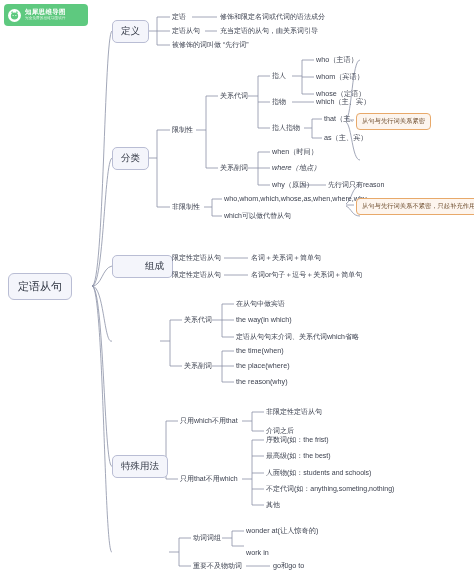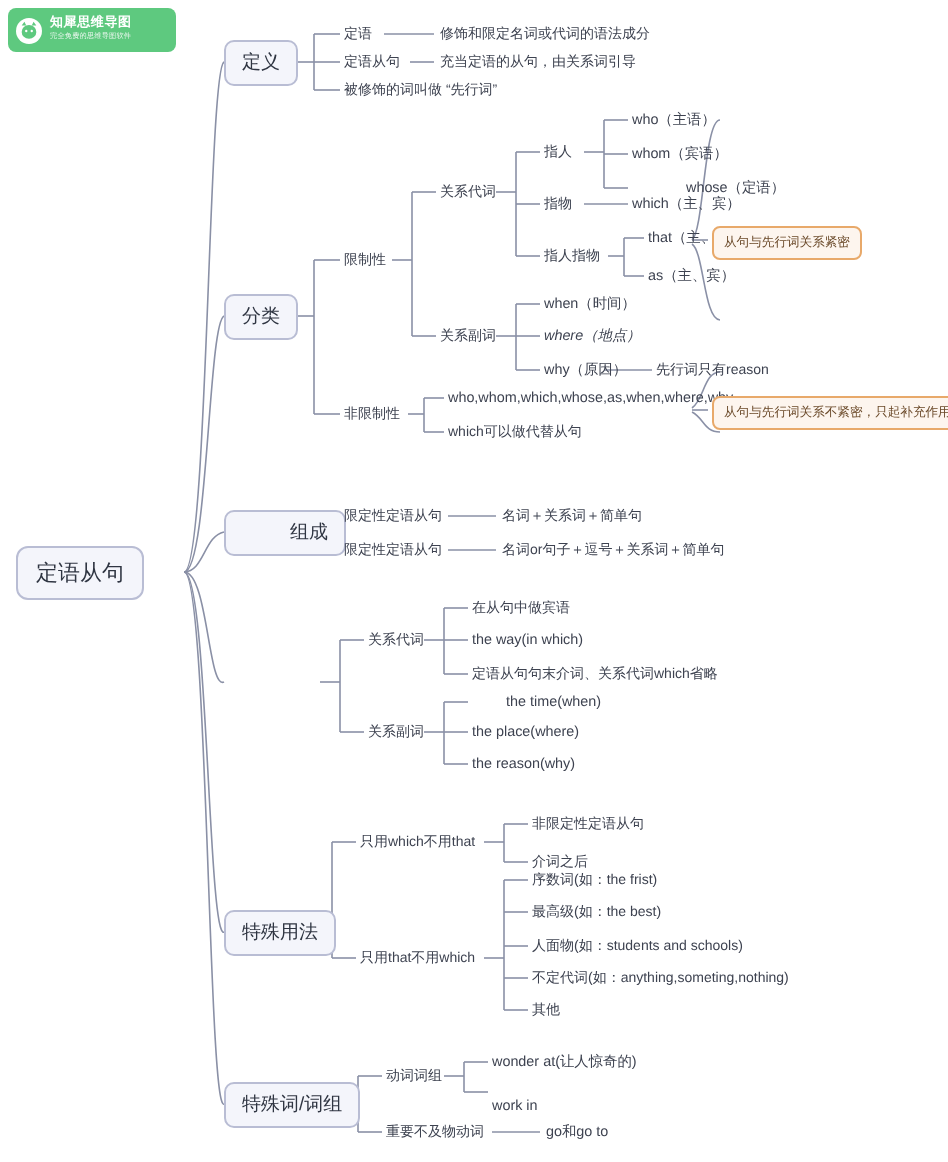--- a/index.html
+++ b/index.html
@@ -200,21 +200,21 @@
   <div class="node lvl3" style="left:220px;top:26px;">充当定语的从句，由关系词引导</div>
   <div class="node lvl2" style="left:172px;top:40px;">被修饰的词叫做 “先行词”</div>
 
   <div class="node lvl1" style="left:112px;top:147px;">分类</div>
 
   <div class="node lvl2" style="left:172px;top:125px;">限制性</div>
   <div class="node lvl2" style="left:220px;top:91px;">关系代词</div>
   <div class="node lvl3" style="left:272px;top:71px;">指人</div>
   <div class="node leaf-en" style="left:316px;top:55px;">who（主语）</div>
   <div class="node leaf-en" style="left:316px;top:72px;">whom（宾语）</div>
-  <div class="node leaf-en" style="left:316px;top:89px;margin-left:27px;">whose（定语）</div>
+  <div class="node leaf-en" style="left:316px;top:89px;">whose（定语）</div>
   <div class="node lvl3" style="left:272px;top:97px;">指物</div>
   <div class="node leaf-en" style="left:316px;top:97px;">which（主、宾）</div>
   <div class="node lvl3" style="left:272px;top:123px;">指人指物</div>
   <div class="node leaf-en" style="left:324px;top:114px;">that（主、宾）</div>
   <div class="node leaf-en" style="left:324px;top:133px;">as（主、宾）</div>
 
   <div class="node lvl2" style="left:220px;top:163px;">关系副词</div>
   <div class="node leaf-en" style="left:272px;top:147px;">when（时间）</div>
   <div class="node leaf-en" style="left:272px;top:163px;font-style:italic;">where（地点）</div>
   <div class="node leaf-en" style="left:272px;top:180px;">why（原因）</div>
@@ -231,35 +231,34 @@
   <div class="node lvl2" style="left:172px;top:253px;">限定性定语从句</div>
   <div class="node lvl3" style="left:251px;top:253px;">名词＋关系词＋简单句</div>
   <div class="node lvl2" style="left:172px;top:270px;">限定性定语从句</div>
   <div class="node lvl3" style="left:251px;top:270px;">名词or句子＋逗号＋关系词＋简单句</div>
 
   <div class="node lvl2" style="left:184px;top:315px;">关系代词</div>
   <div class="node lvl3" style="left:236px;top:299px;">在从句中做宾语</div>
   <div class="node leaf-en" style="left:236px;top:315px;">the way(in which)</div>
   <div class="node lvl3" style="left:236px;top:332px;">定语从句句末介词、关系代词which省略</div>
   <div class="node lvl2" style="left:184px;top:361px;">关系副词</div>
-  <div class="node leaf-en" style="left:253px;top:346px;">the time(when)</div>
+  <div class="node leaf-en" style="left:236px;top:346px;">the time(when)</div>
   <div class="node leaf-en" style="left:236px;top:361px;">the place(where)</div>
   <div class="node leaf-en" style="left:236px;top:377px;text-align:center;">the reason(why)</div>
 
   <div class="node lvl1" style="left:112px;top:455px;">特殊用法</div>
   <div class="node lvl2" style="left:180px;top:416px;">只用which不用that</div>
   <div class="node lvl3" style="left:266px;top:407px;">非限定性定语从句</div>
   <div class="node lvl3" style="left:266px;top:426px;">介词之后</div>
   <div class="node lvl2" style="left:180px;top:474px;">只用that不用which</div>
   <div class="node lvl3" style="left:266px;top:435px;">序数词(如：the frist)</div>
   <div class="node lvl3" style="left:266px;top:451px;">最高级(如：the best)</div>
   <div class="node lvl3" style="left:266px;top:468px;">人面物(如：students and schools)</div>
   <div class="node lvl3" style="left:266px;top:484px;">不定代词(如：anything,someting,nothing)</div>
   <div class="node lvl3" style="left:266px;top:500px;">其他</div>
 
-  <div class="node lvl1" style="left:112px;top:541px;">特殊词/词组</div>
   <div class="node lvl2" style="left:193px;top:533px;">动词词组</div>
   <div class="node leaf-en" style="left:246px;top:526px;">wonder at(让人惊奇的)</div>
   <div class="node leaf-en" style="left:246px;top:548px;text-align:right;">work in</div>
   <div class="node lvl2" style="left:193px;top:561px;">重要不及物动词</div>
   <div class="node leaf-en" style="left:273px;top:561px;">go和go to</div>
 
 </div>
 
 </body></html>

